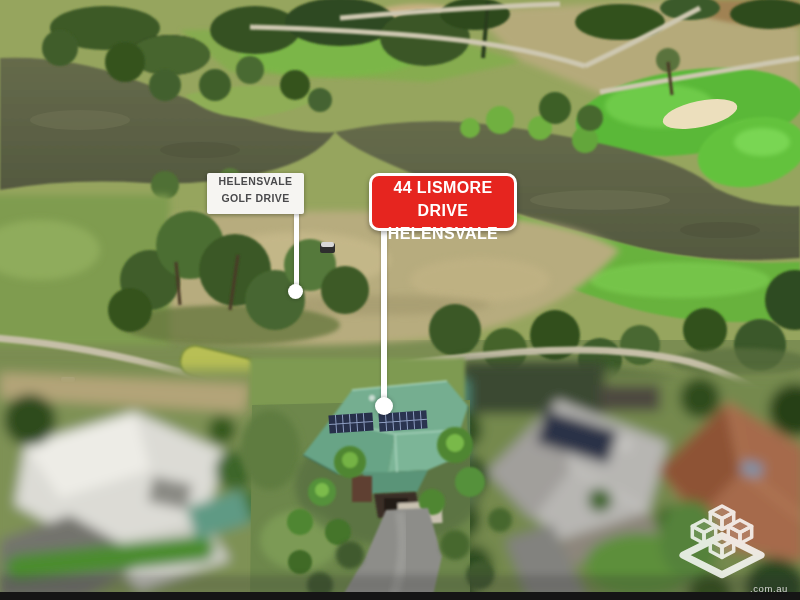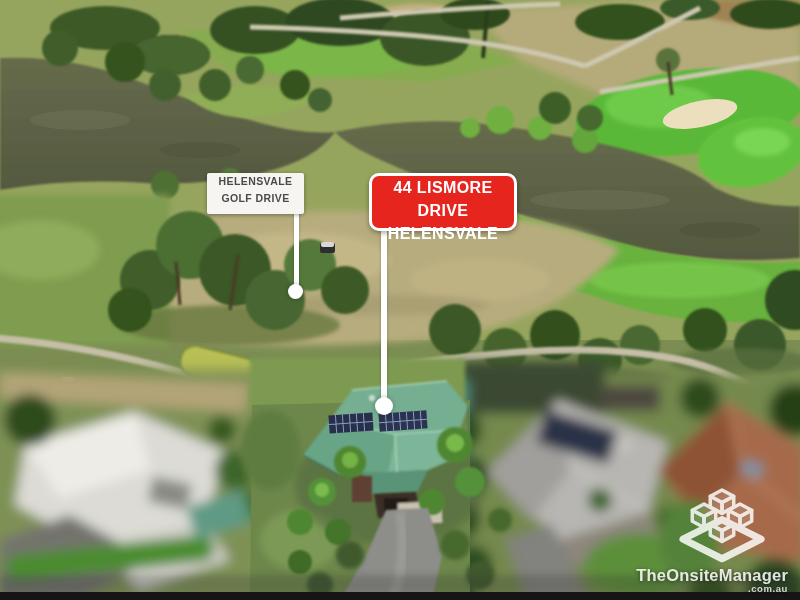--- a/index.html
+++ b/index.html
@@ -26,21 +26,21 @@
           box-shadow:0 0 4px rgba(0,0,0,.3);}
   .leader-dot.d1{left:288px;top:284px;width:15px;height:15px;}
   .leader-dot.d2{left:375px;top:397px;width:18px;height:18px;}
 
   
   .watermark{position:absolute;right:12px;bottom:6px;z-index:40;display:flex;
              flex-direction:column;align-items:flex-end;opacity:.92;}
   .wm-logo{margin-right:18px;margin-bottom:2px;}
   .wm-brand{color:#f2f2f0;font-weight:bold;font-size:16.5px;letter-spacing:.2px;
             text-shadow:0 1px 4px rgba(0,0,0,.55);line-height:16px;}
-  .wm-suffix{color:#e3e3e1;font-weight:bold;font-size:9.5px;letter-spacing:.6px;
+  .wm-suffix{color:#e3e3e1;font-weight:normal;font-size:9.5px;letter-spacing:.6px;
              text-shadow:0 1px 3px rgba(0,0,0,.55);line-height:11px;}
 </style>
 </head>
 <body>
 
 <div class="stage">
 
   <svg class="scene" width="800" height="600" viewBox="0 0 800 600" aria-hidden="true">
     <defs>
       <filter id="f1" x="-30%" y="-30%" width="160%" height="160%">
@@ -330,17 +330,16 @@
 
         <path d="M60,14 L75,22 L60,30 L45,22 Z"></path>
           <path d="M45,22 L60,30 L60,44 L45,36 Z"></path>
           <path d="M75,22 L60,30 L60,44 L75,36 Z"></path>
 
         <path d="M60,50 L75,58 L60,66 L45,58 Z"></path>
           <path d="M45,58 L60,66 L60,80 L45,72 Z"></path>
           <path d="M75,58 L60,66 L60,80 L75,72 Z"></path>
       </g>
     </svg>
-    <div class="wm-brand">TheOnsiteManager</div>
     <div class="wm-suffix">.com.au</div>
   </div>
 
 </div>
 
 </body></html>

